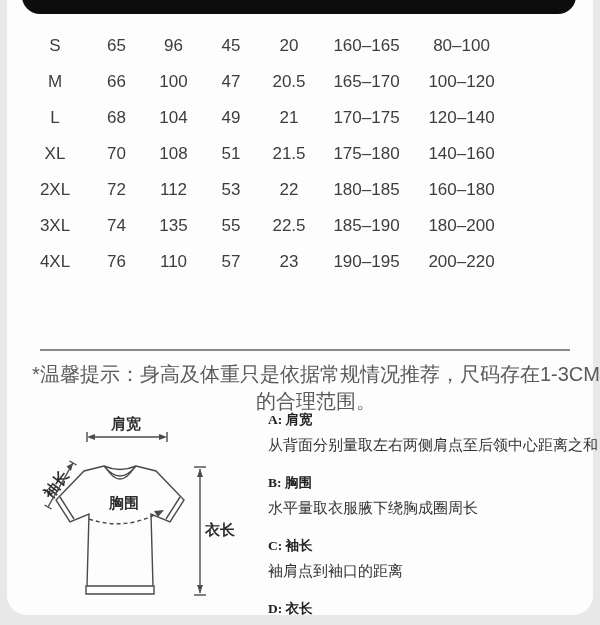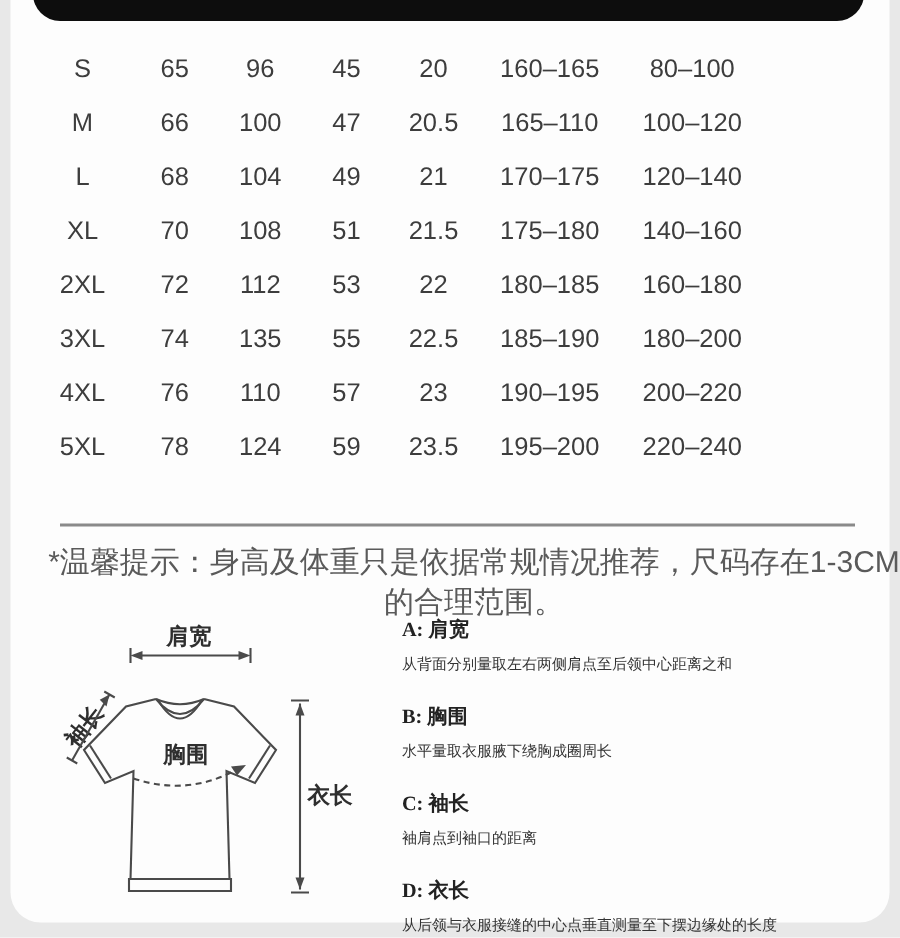--- a/index.html
+++ b/index.html
@@ -30,21 +30,21 @@
   
   .diagram-section { position:absolute; left:0; top:403px; width:586px; height:212px; }
   .shirt-svg { position:absolute; left:23px; top:0; }
   .shirt-svg path, .shirt-svg line, .shirt-svg polyline { stroke:#4a4a4a; stroke-width:1.4; fill:none; }
   .shirt-svg polygon { fill:#4a4a4a; stroke:none; }
   .shirt-svg text { fill:#2e2e2e; font-size:15px; font-weight:bold; }
 
   .explanations { position:absolute; left:261px; top:8px; width:322px; }
   .exp { margin-bottom:19px; }
   .exp-title { font-size:13.5px; font-weight:bold; color:#222222; margin-bottom:7px;font-family:Liberation Serif, serif; }
-  .exp-desc { font-size:10px; color:#333333; white-space:nowrap; }
+  .exp-desc { font-size:15px; color:#333333; white-space:nowrap; }
 </style>
 </head>
 <body>
 
 <div class="page">
   <div class="card">
 
     <div class="header-pill">
         <span class="hcell">尺码</span>
         <span class="hcell">衣长</span>
@@ -64,21 +64,21 @@
           <span class="tcell">20</span>
           <span class="tcell">160–165</span>
           <span class="tcell">80–100</span>
         </div>
         <div class="trow">
           <span class="tcell">M</span>
           <span class="tcell">66</span>
           <span class="tcell">100</span>
           <span class="tcell">47</span>
           <span class="tcell">20.5</span>
-          <span class="tcell">165–110</span>
+          <span class="tcell">165–170</span>
           <span class="tcell">100–120</span>
         </div>
         <div class="trow">
           <span class="tcell">L</span>
           <span class="tcell">68</span>
           <span class="tcell">104</span>
           <span class="tcell">49</span>
           <span class="tcell">21</span>
           <span class="tcell">170–175</span>
           <span class="tcell">120–140</span>
@@ -111,29 +111,20 @@
           <span class="tcell">180–200</span>
         </div>
         <div class="trow">
           <span class="tcell">4XL</span>
           <span class="tcell">76</span>
           <span class="tcell">110</span>
           <span class="tcell">57</span>
           <span class="tcell">23</span>
           <span class="tcell">190–195</span>
           <span class="tcell">200–220</span>
-        </div>
-        <div class="trow">
-          <span class="tcell">5XL</span>
-          <span class="tcell">78</span>
-          <span class="tcell">124</span>
-          <span class="tcell">59</span>
-          <span class="tcell">23.5</span>
-          <span class="tcell">195–200</span>
-          <span class="tcell">220–240</span>
         </div>
       </div>
 
     <div class="divider"></div>
 
     <div class="note">*温馨提示：身高及体重只是依据常规情况推荐，尺码存在1-3CM的合理范围。</div>
 
     <div class="diagram-section">
 
       <svg class="shirt-svg" width="220" height="212" viewBox="0 0 220 212">

